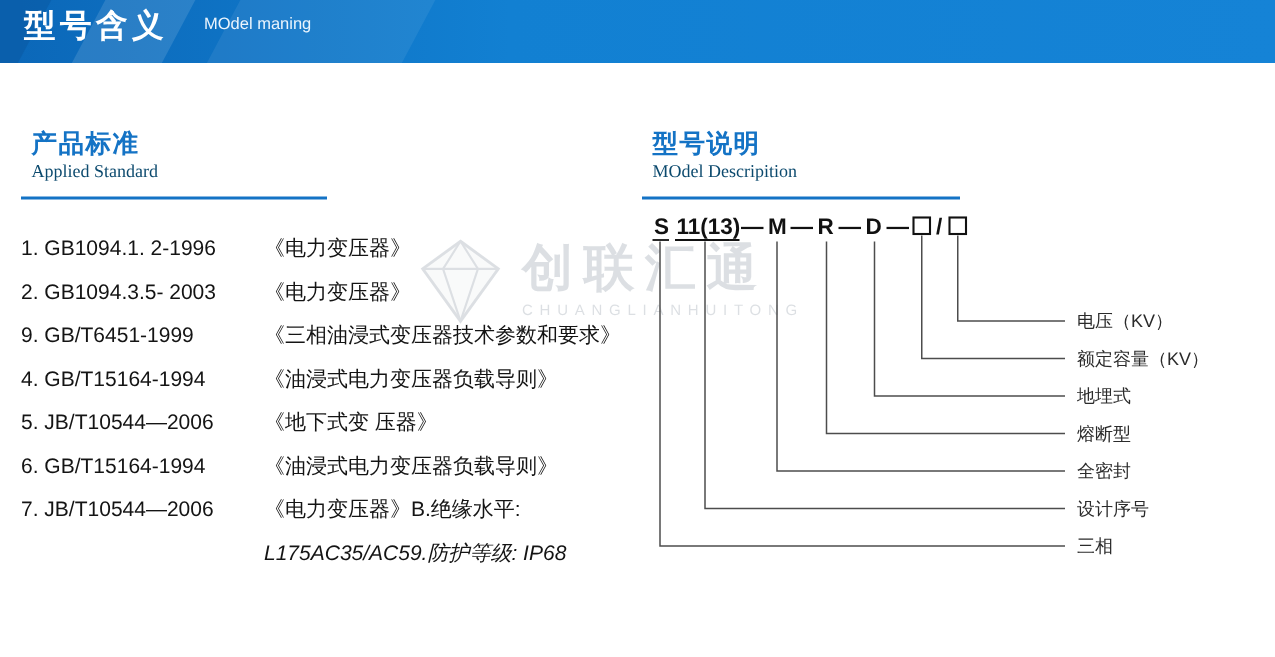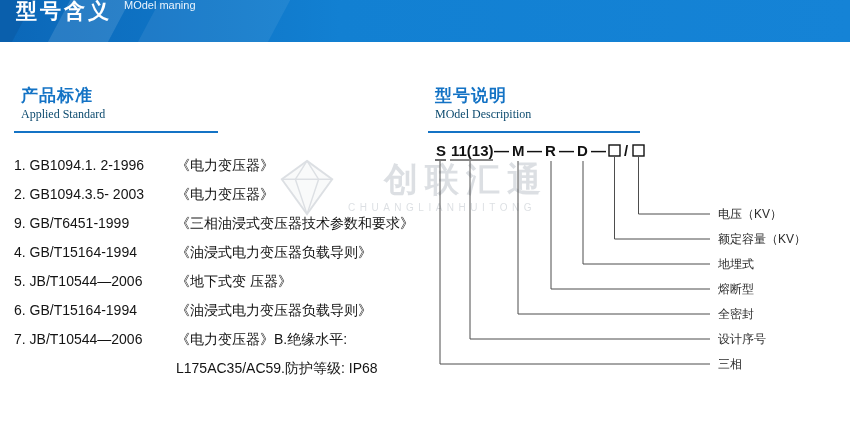--- a/index.html
+++ b/index.html
@@ -9,50 +9,50 @@
 
   
   .banner { position:absolute; top:0; left:0; width:850px; height:42px;
             background:linear-gradient(90deg,#0b67b8 0%,#1280d2 40%,#1583d6 100%); overflow:hidden; }
   .banner .deco1 { position:absolute; left:58px; top:-12px; width:60px; height:70px;
                    background:rgba(255,255,255,0.12); transform:skewX(-28deg); }
   .banner .deco2 { position:absolute; left:148px; top:-12px; width:130px; height:70px;
                    background:rgba(255,255,255,0.07); transform:skewX(-28deg); }
   .banner .deco3 { position:absolute; left:-18px; top:-12px; width:40px; height:70px;
                    background:rgba(9,80,150,0.35); transform:skewX(-28deg); }
-  .banner-inner { position:relative; display:flex; align-items:flex-start; height:100%; padding:0 0 7px 16px; }
+  .banner-inner { position:relative; display:flex; align-items:center; height:100%; padding:0 0 7px 16px;gap:12px; }
   .banner-title { font-size:21px; font-weight:bold; color:#ffffff; letter-spacing:3px; line-height:1; }
   .banner-sub { font-size:11px; color:#eaf4fd; margin-left:12px; line-height:1; padding-bottom:2px; }
 
   
   .col { position:absolute; top:84px; }
   .col-left { left:14px; width:402px; }
   .col-right { left:428px; width:414px; }
   .sec-head { display:flex; align-items:baseline; border-bottom:2px solid #1473c5; padding-bottom:9px;flex-direction:column; }
   .col-left .sec-head { width:204px; }
   .col-right .sec-head { width:212px; }
   .sec-cn { font-size:17px; font-weight:bold; color:#1473c5; letter-spacing:1px; }
   .sec-en { font-size:12px; color:#0c4a6e; margin-left:7px;font-family:Liberation Serif, serif; }
 
   
   .standards { margin-top:18px; list-style:none; font-size:14px; color:#141414; }
   .standards li { display:flex; line-height:29px; }
   .standards .code { width:162px; flex:none; }
   .standards .title { flex:1; }
-  .continuation { margin-left:162px; line-height:29px; font-size:14px; color:#141414; }
+  .continuation { margin-left:162px; line-height:29px; font-size:14px; color:#141414;font-style:italic; }
 
   
   .model-diagram { display:block; margin-top:1px; }
   .model-diagram text { font-family:"Liberation Sans","DejaVu Sans",sans-serif; }
 
   
   .watermark { position:absolute; left:276px; top:156px; display:flex; align-items:center;
                opacity:0.30; pointer-events:none; }
   .wm-text { margin-left:10px; }
-  .wm-cn { font-size:34px; font-weight:bold; letter-spacing:7px; color:#8e99a5; line-height:1.1;margin-left:36px; }
+  .wm-cn { font-size:34px; font-weight:bold; letter-spacing:7px; color:#8e99a5; line-height:1.1; }
   .wm-en { font-size:10px; letter-spacing:4.5px; color:#8e99a5; margin-top:4px; }
 </style>
 </head>
 <body>
 
 <div class="page">
 
   <div class="banner">
     <div class="deco3"></div>
     <div class="deco1"></div>

